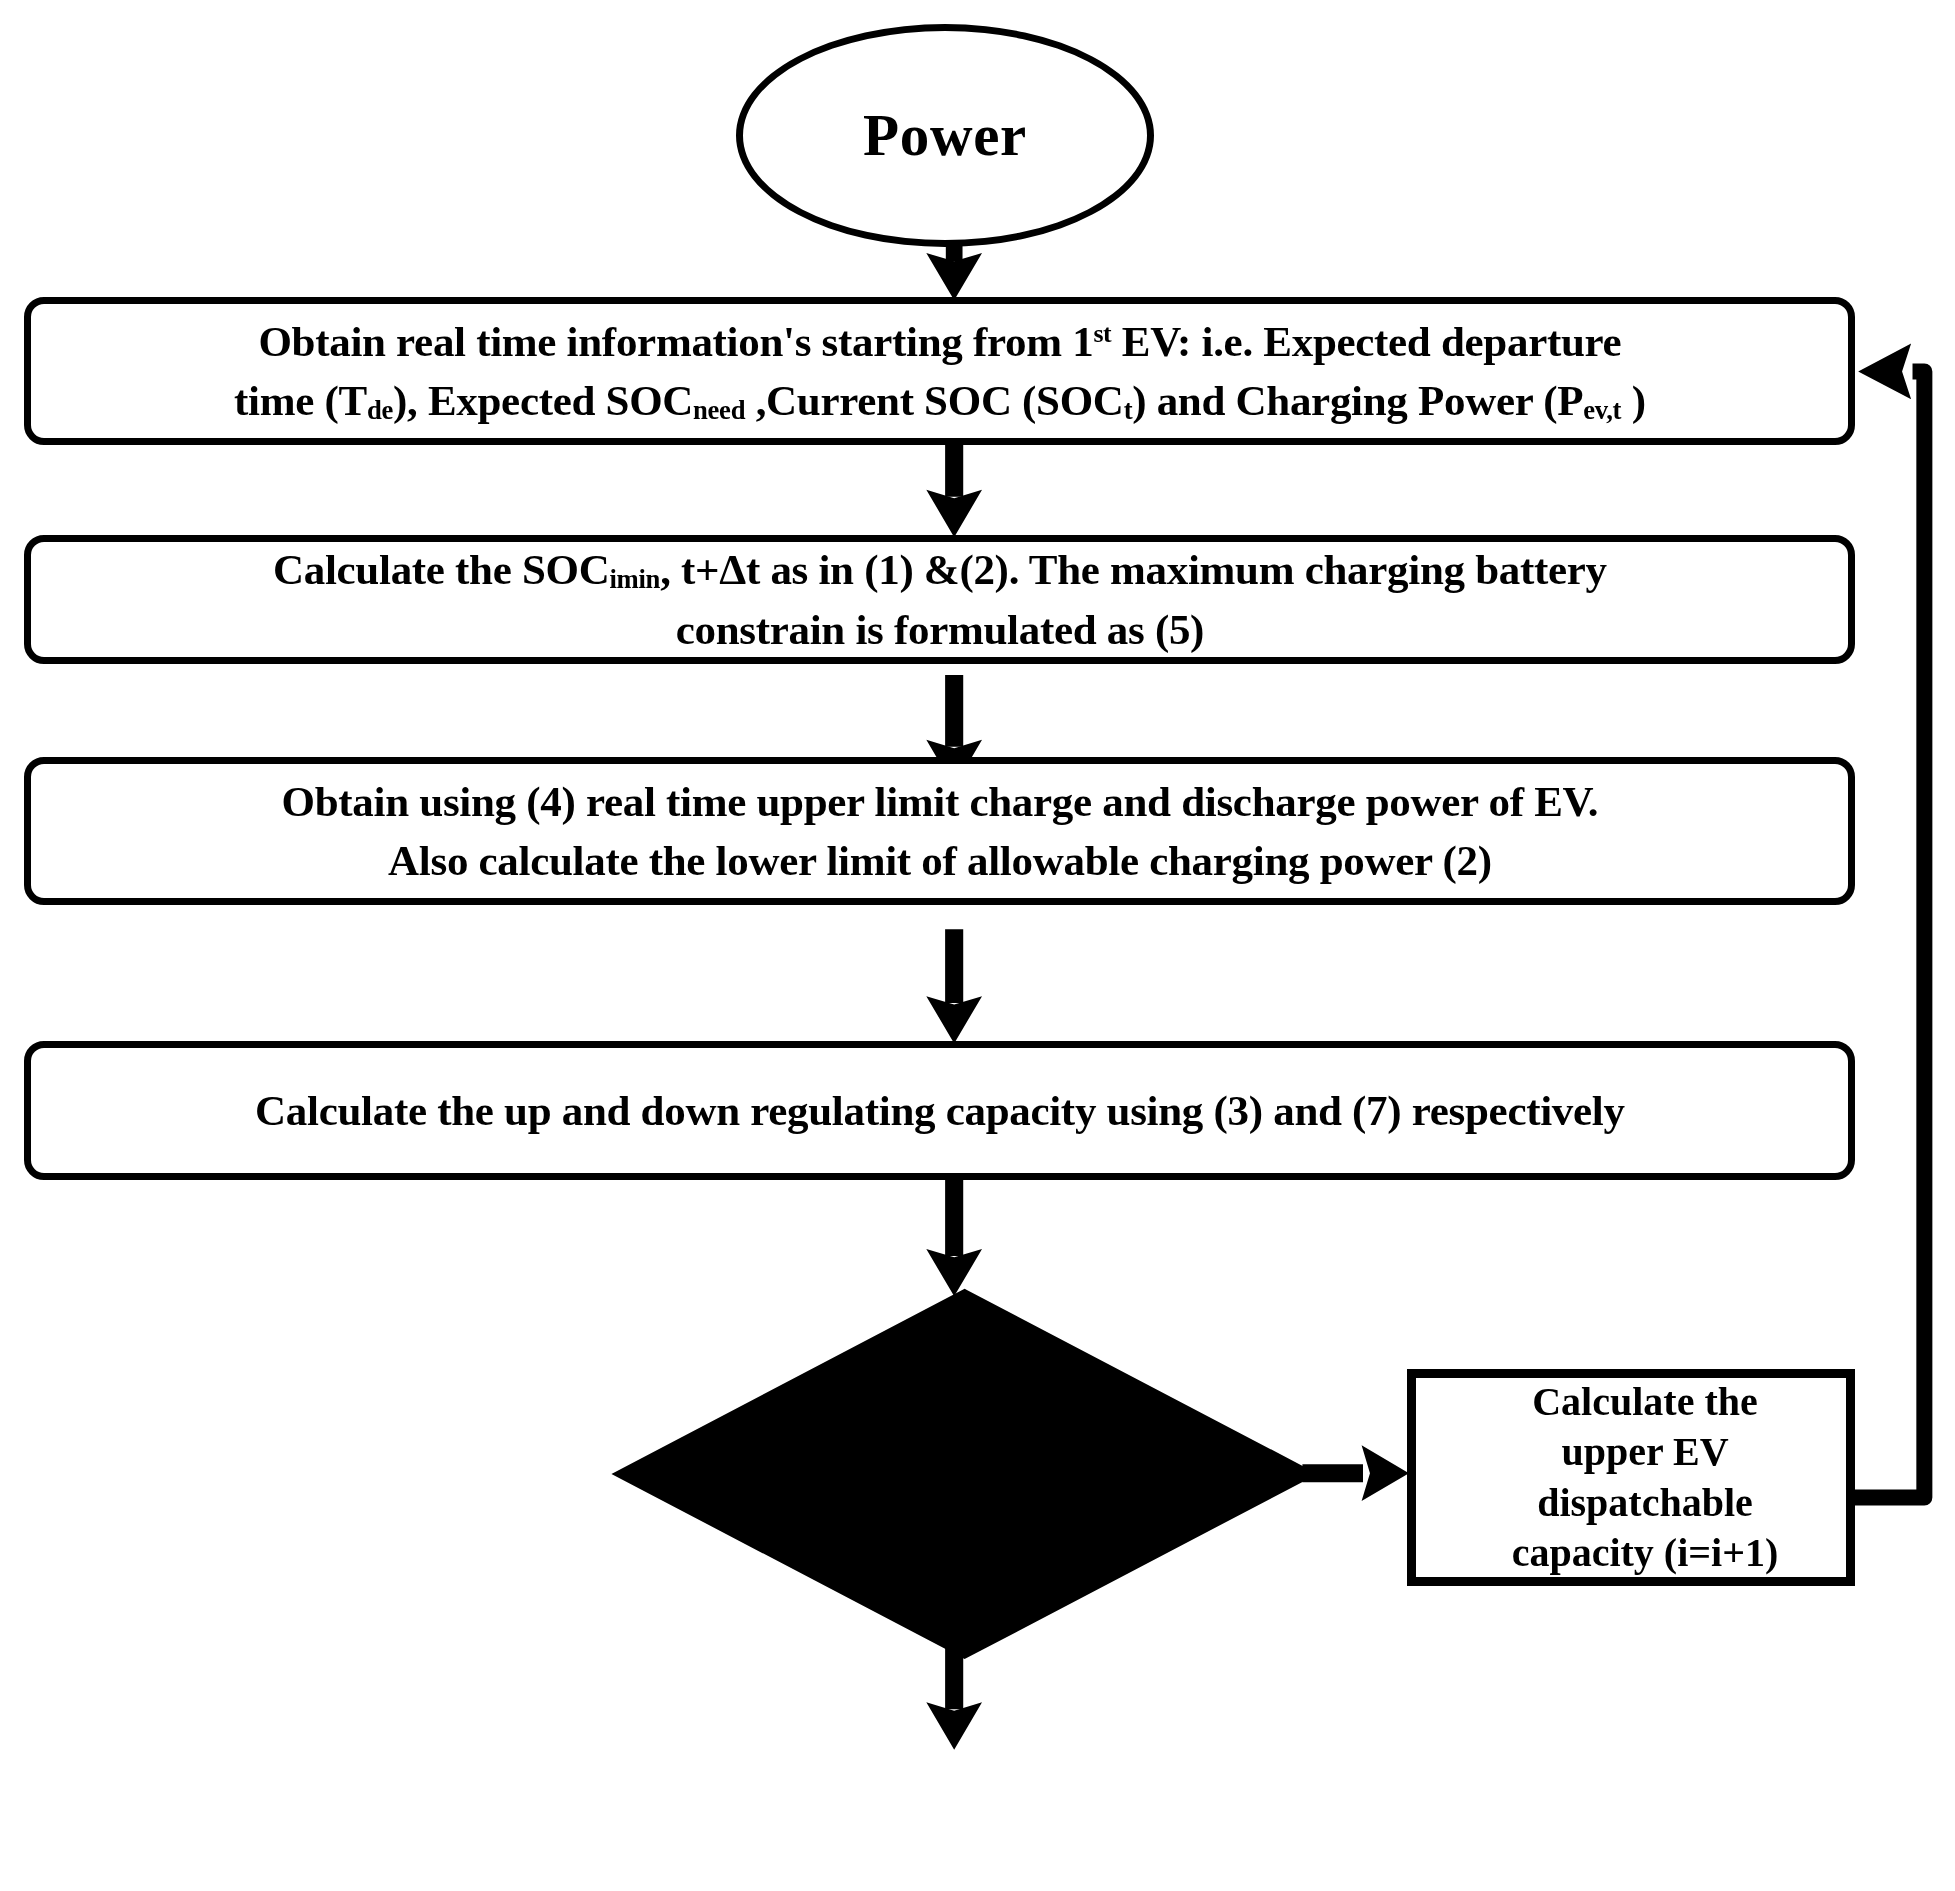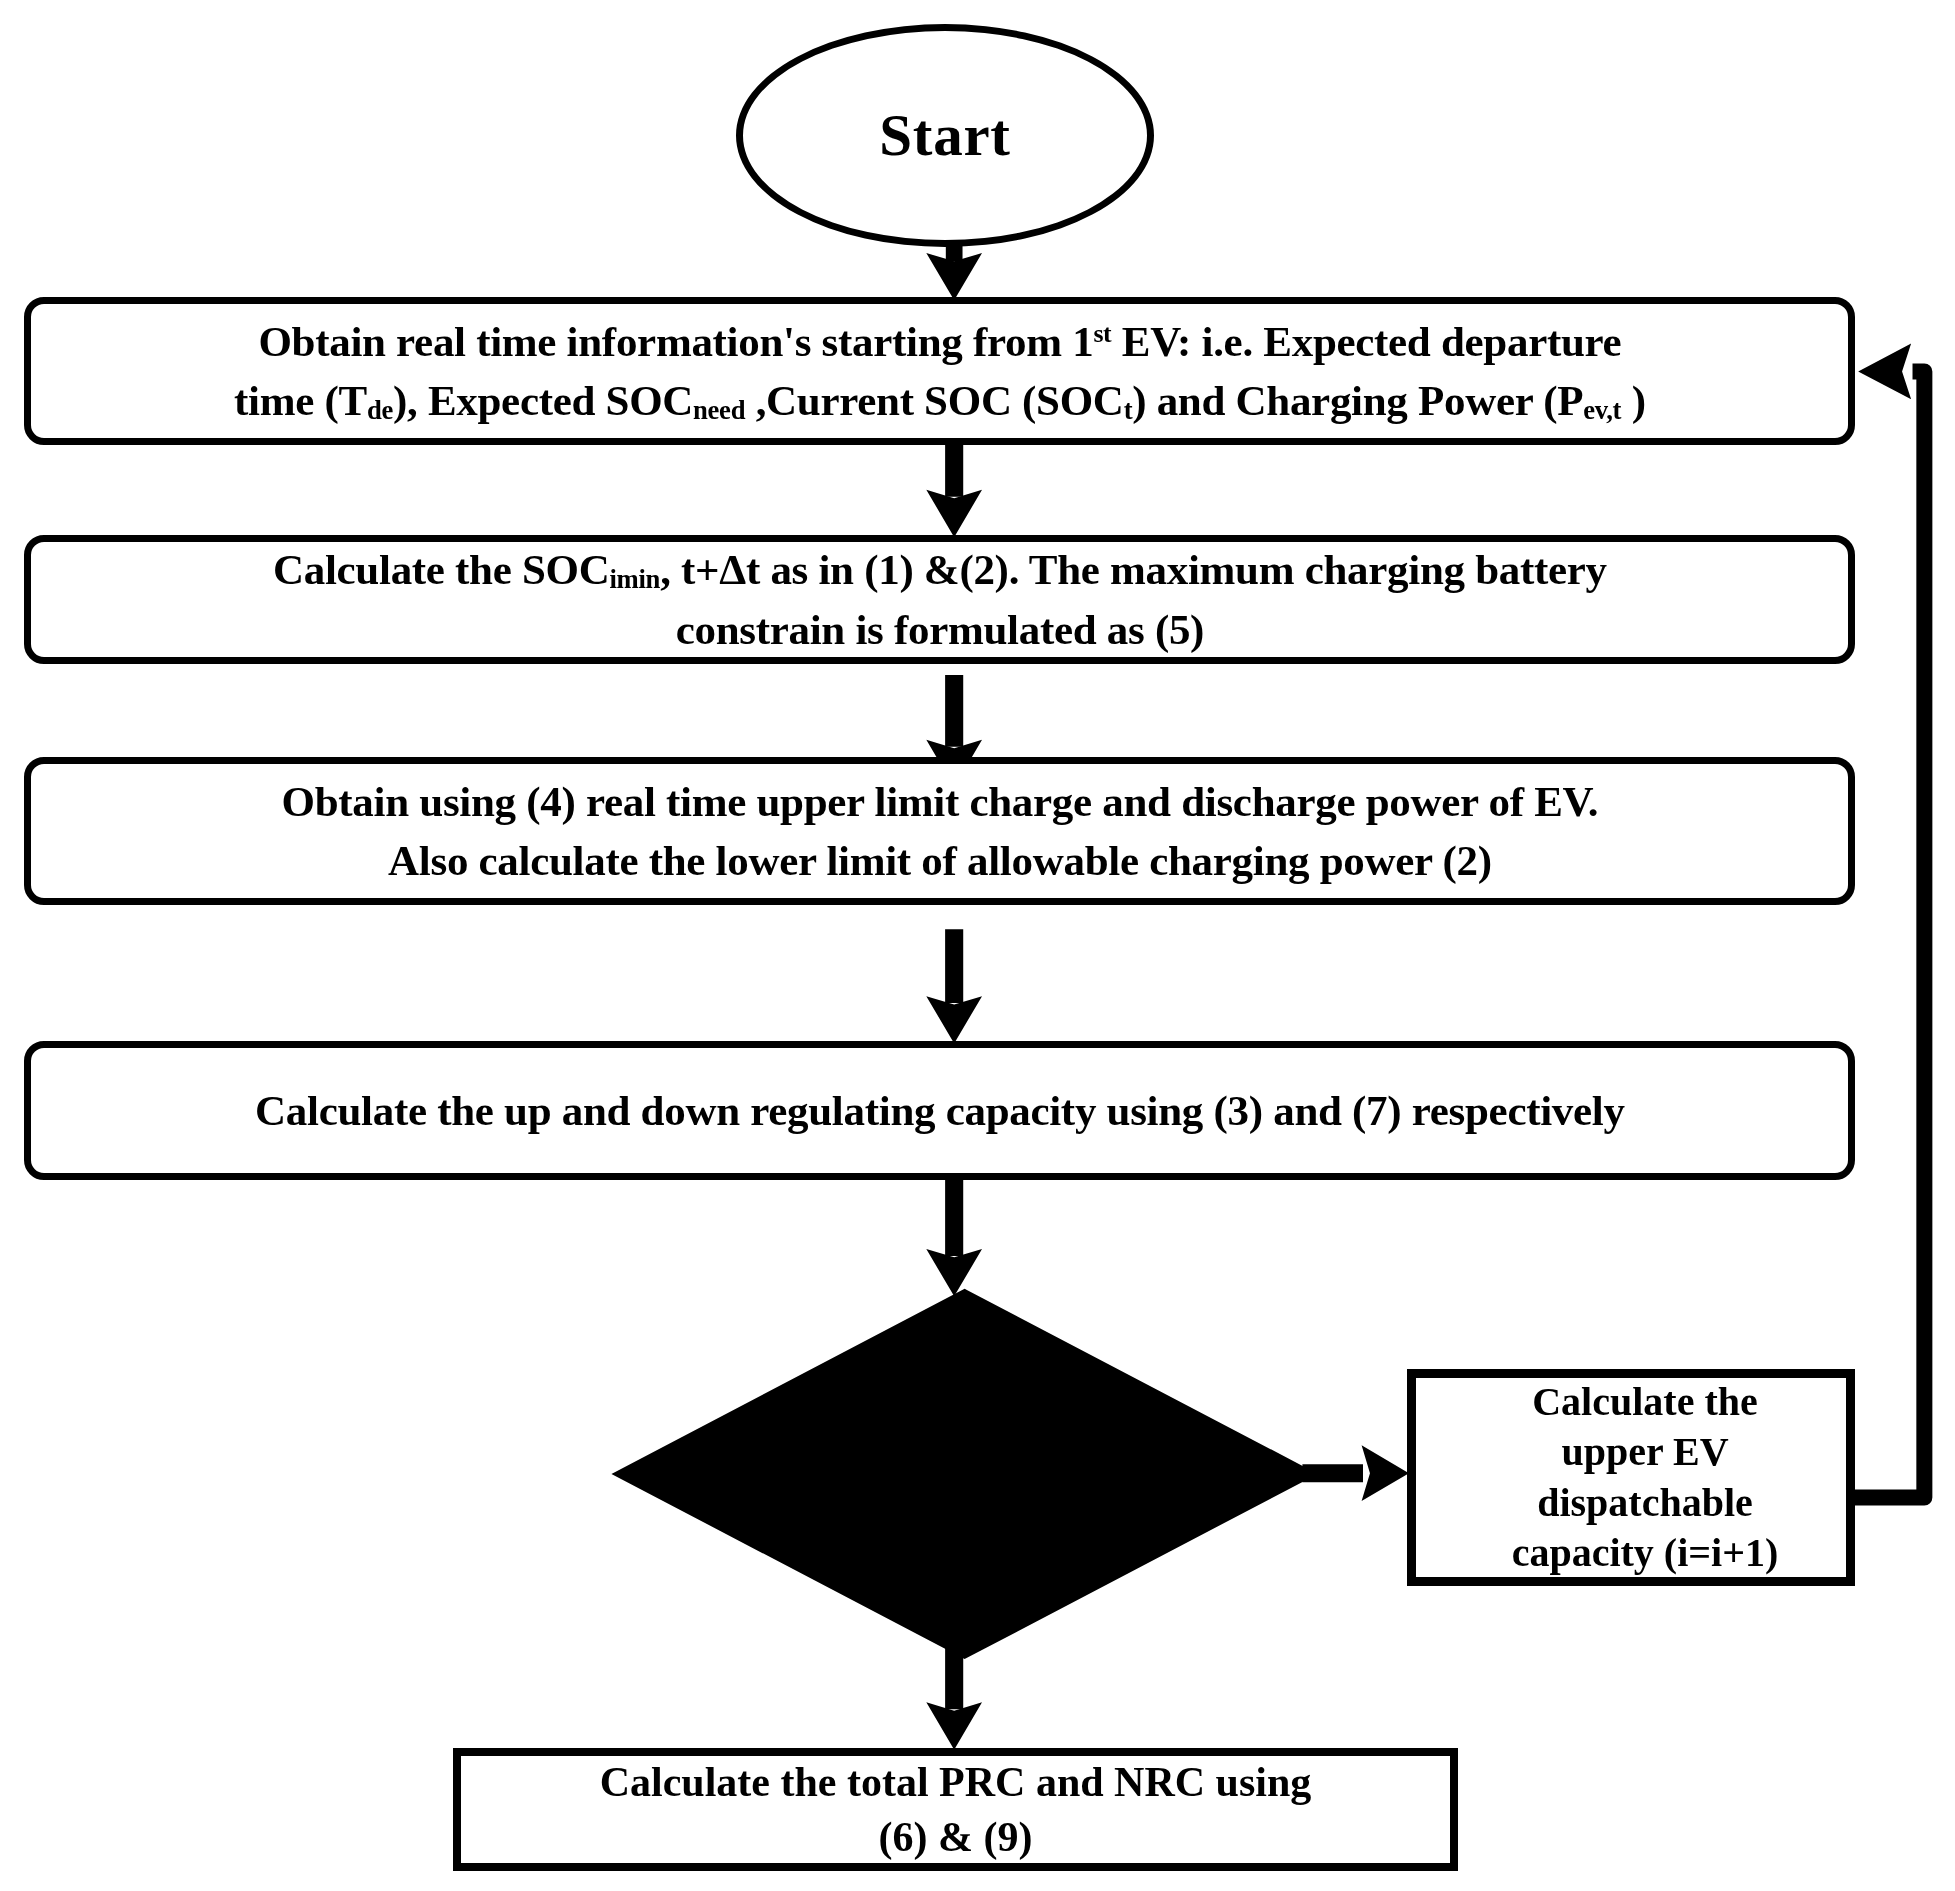--- a/index.html
+++ b/index.html
@@ -87,21 +87,21 @@
     <polygon points="2023,2115 1955,2075 1967,2115 1955,2155"></polygon>
 
     <line x1="1370" y1="2366" x2="1370" y2="2454" stroke-width="26"></line>
     <polygon points="1370,2512 1330,2444 1370,2456 1410,2444"></polygon>
 
     <path d="M 2655 2150 H 2763 V 533 H 2746" fill="none" stroke-width="23" stroke-linejoin="round"></path>
     <polygon points="2668,533 2744,493 2731,533 2744,573"></polygon>
   </svg>
 
   <div class="node terminator" style="left:736px; top:24.4px; width:418px; height:223px;">
-    <div class="line">Start</div>
+    <div class="line">Power</div>
   </div>
 
   <div class="node process" style="left:24.4px; top:297px; width:1831px; height:148px;">
     <div class="line"><span>Obtain real time information's starting from 1</span><sup>st</sup><span> EV: i.e. Expected departure</span></div>
     <div class="line"><span>time (T</span><sub>de</sub><span>), Expected SOC</span><sub>need</sub><span> ,Current SOC (SOC</span><sub>t</sub><span>) and Charging Power (P</span><sub>ev,t</sub><span> )</span></div>
   </div>
 
   <div class="node process" style="left:24.4px; top:535px; width:1831px; height:129px;">
     <div class="line"><span>Calculate the SOC</span><sub>imin</sub><span>, t+Δt as in (1) &amp;(2). The maximum charging battery</span></div>
     <div class="line">constrain is formulated as (5)</div>
@@ -123,19 +123,15 @@
     <div class="line">i.e. i= N</div>
   </div>
 
   <div class="node side" style="left:1407px; top:1369px; width:448px; height:217px;">
     <div class="line">Calculate the</div>
     <div class="line">upper EV</div>
     <div class="line">dispatchable</div>
     <div class="line">capacity (i=i+1)</div>
   </div>
 
-  <div class="node total" style="left:453px; top:1748px; width:1005px; height:123px;">
-    <div class="line">Calculate the total PRC and NRC using</div>
-    <div class="line">(6) &amp; (9)</div>
-  </div>
 
 </div>
 
 
 </body></html>

